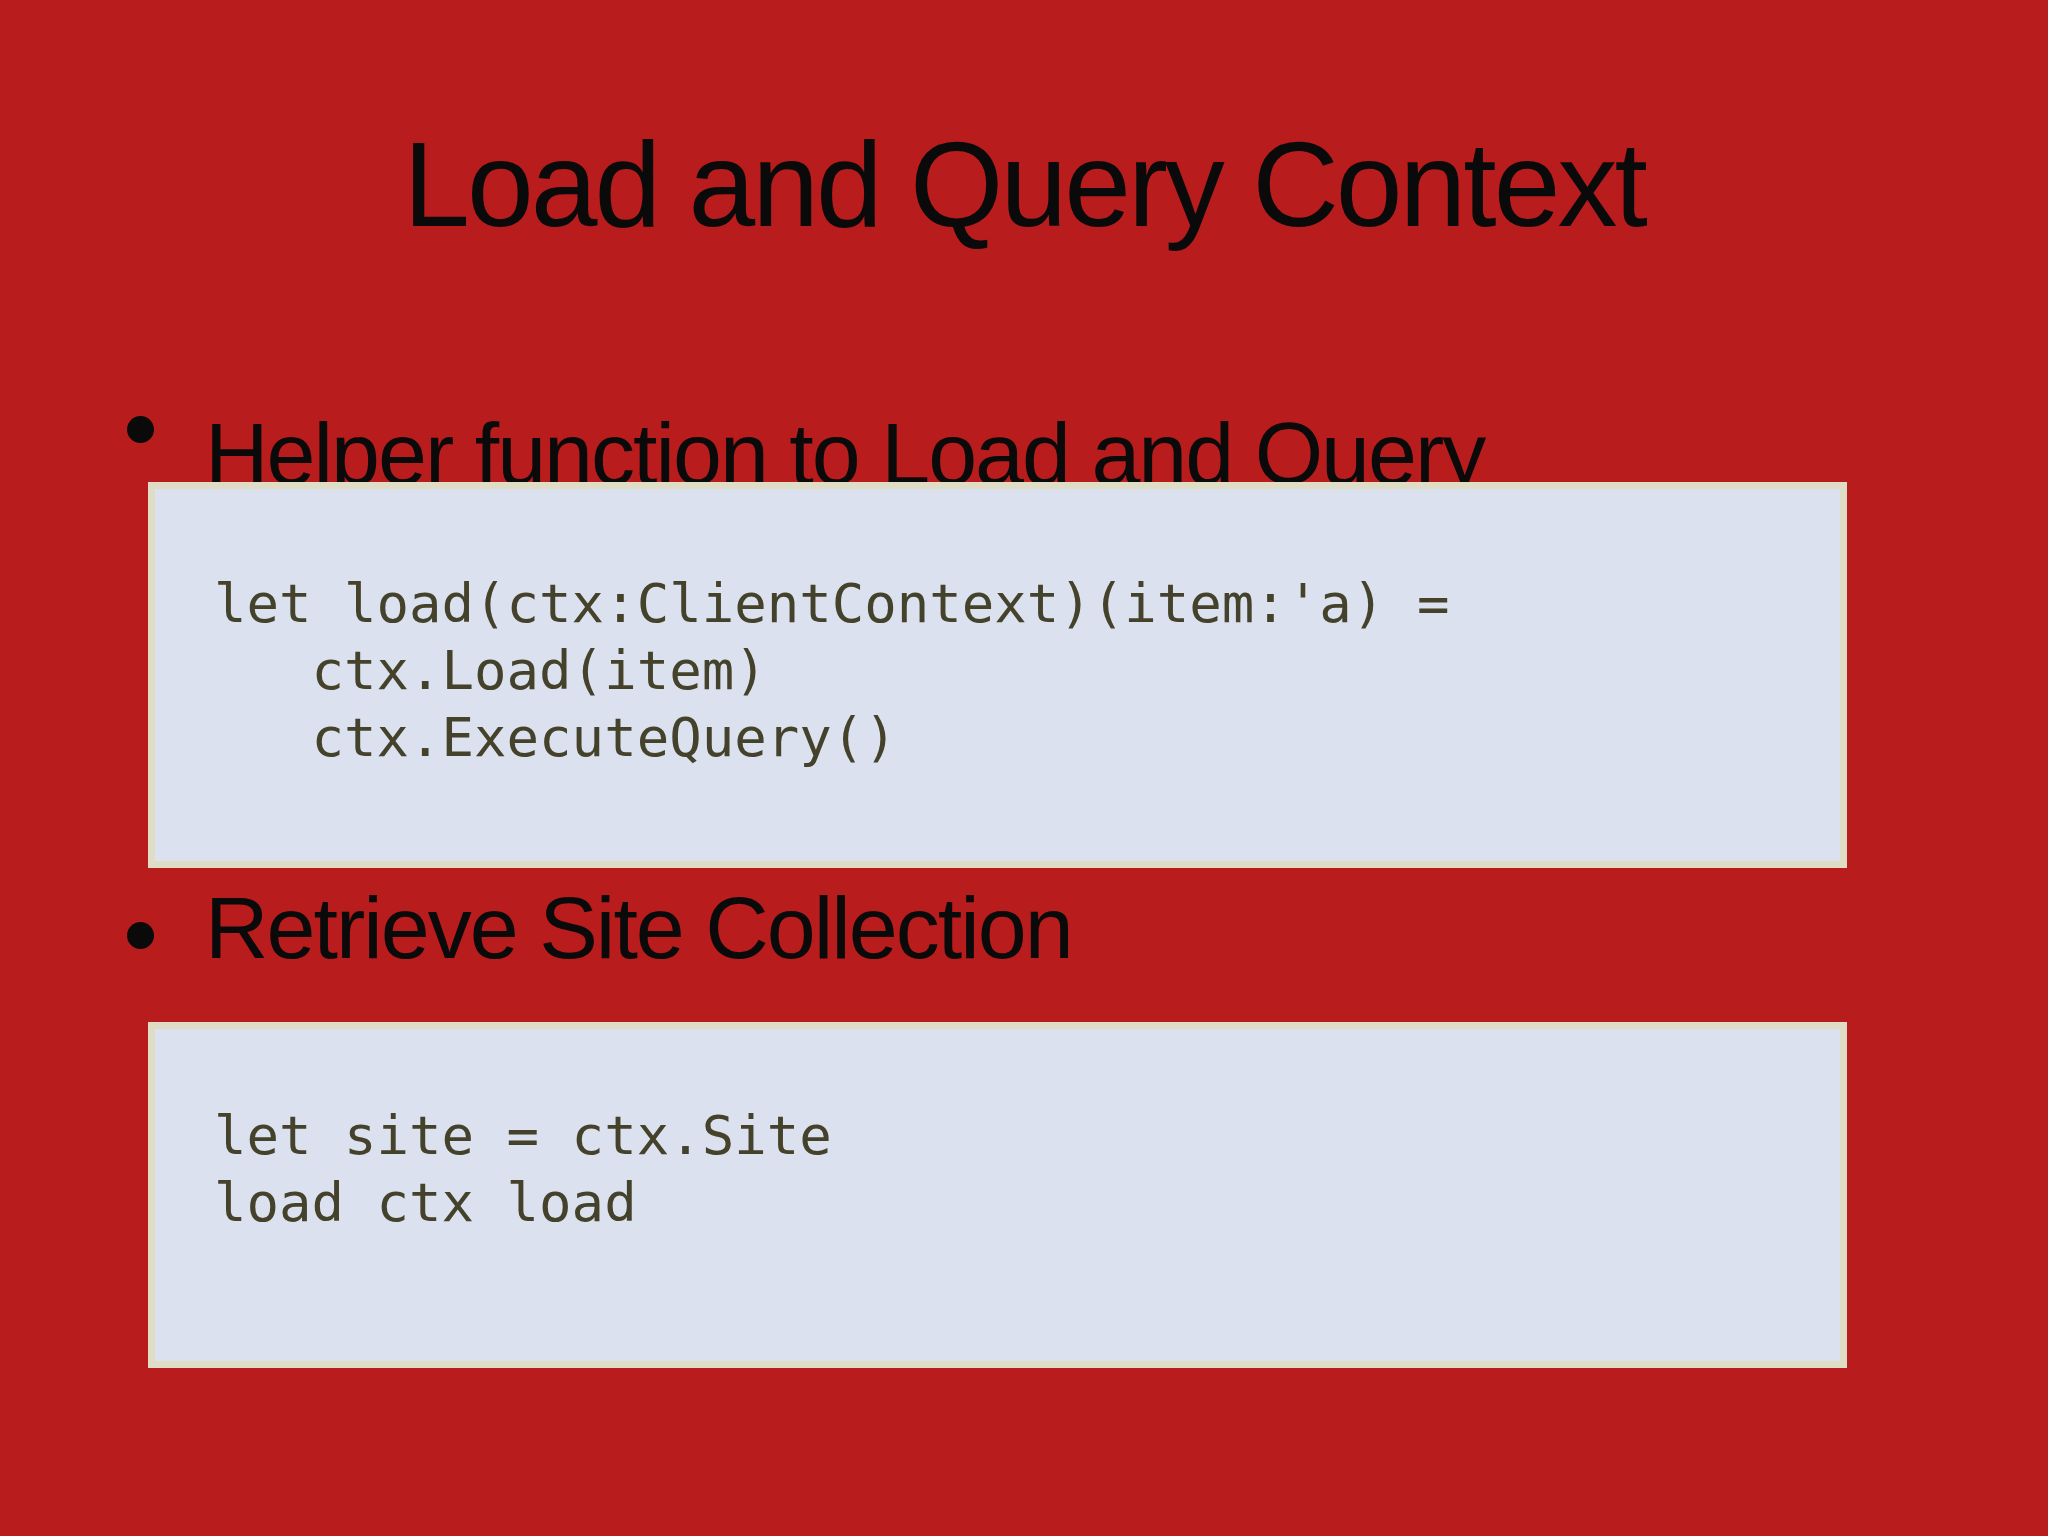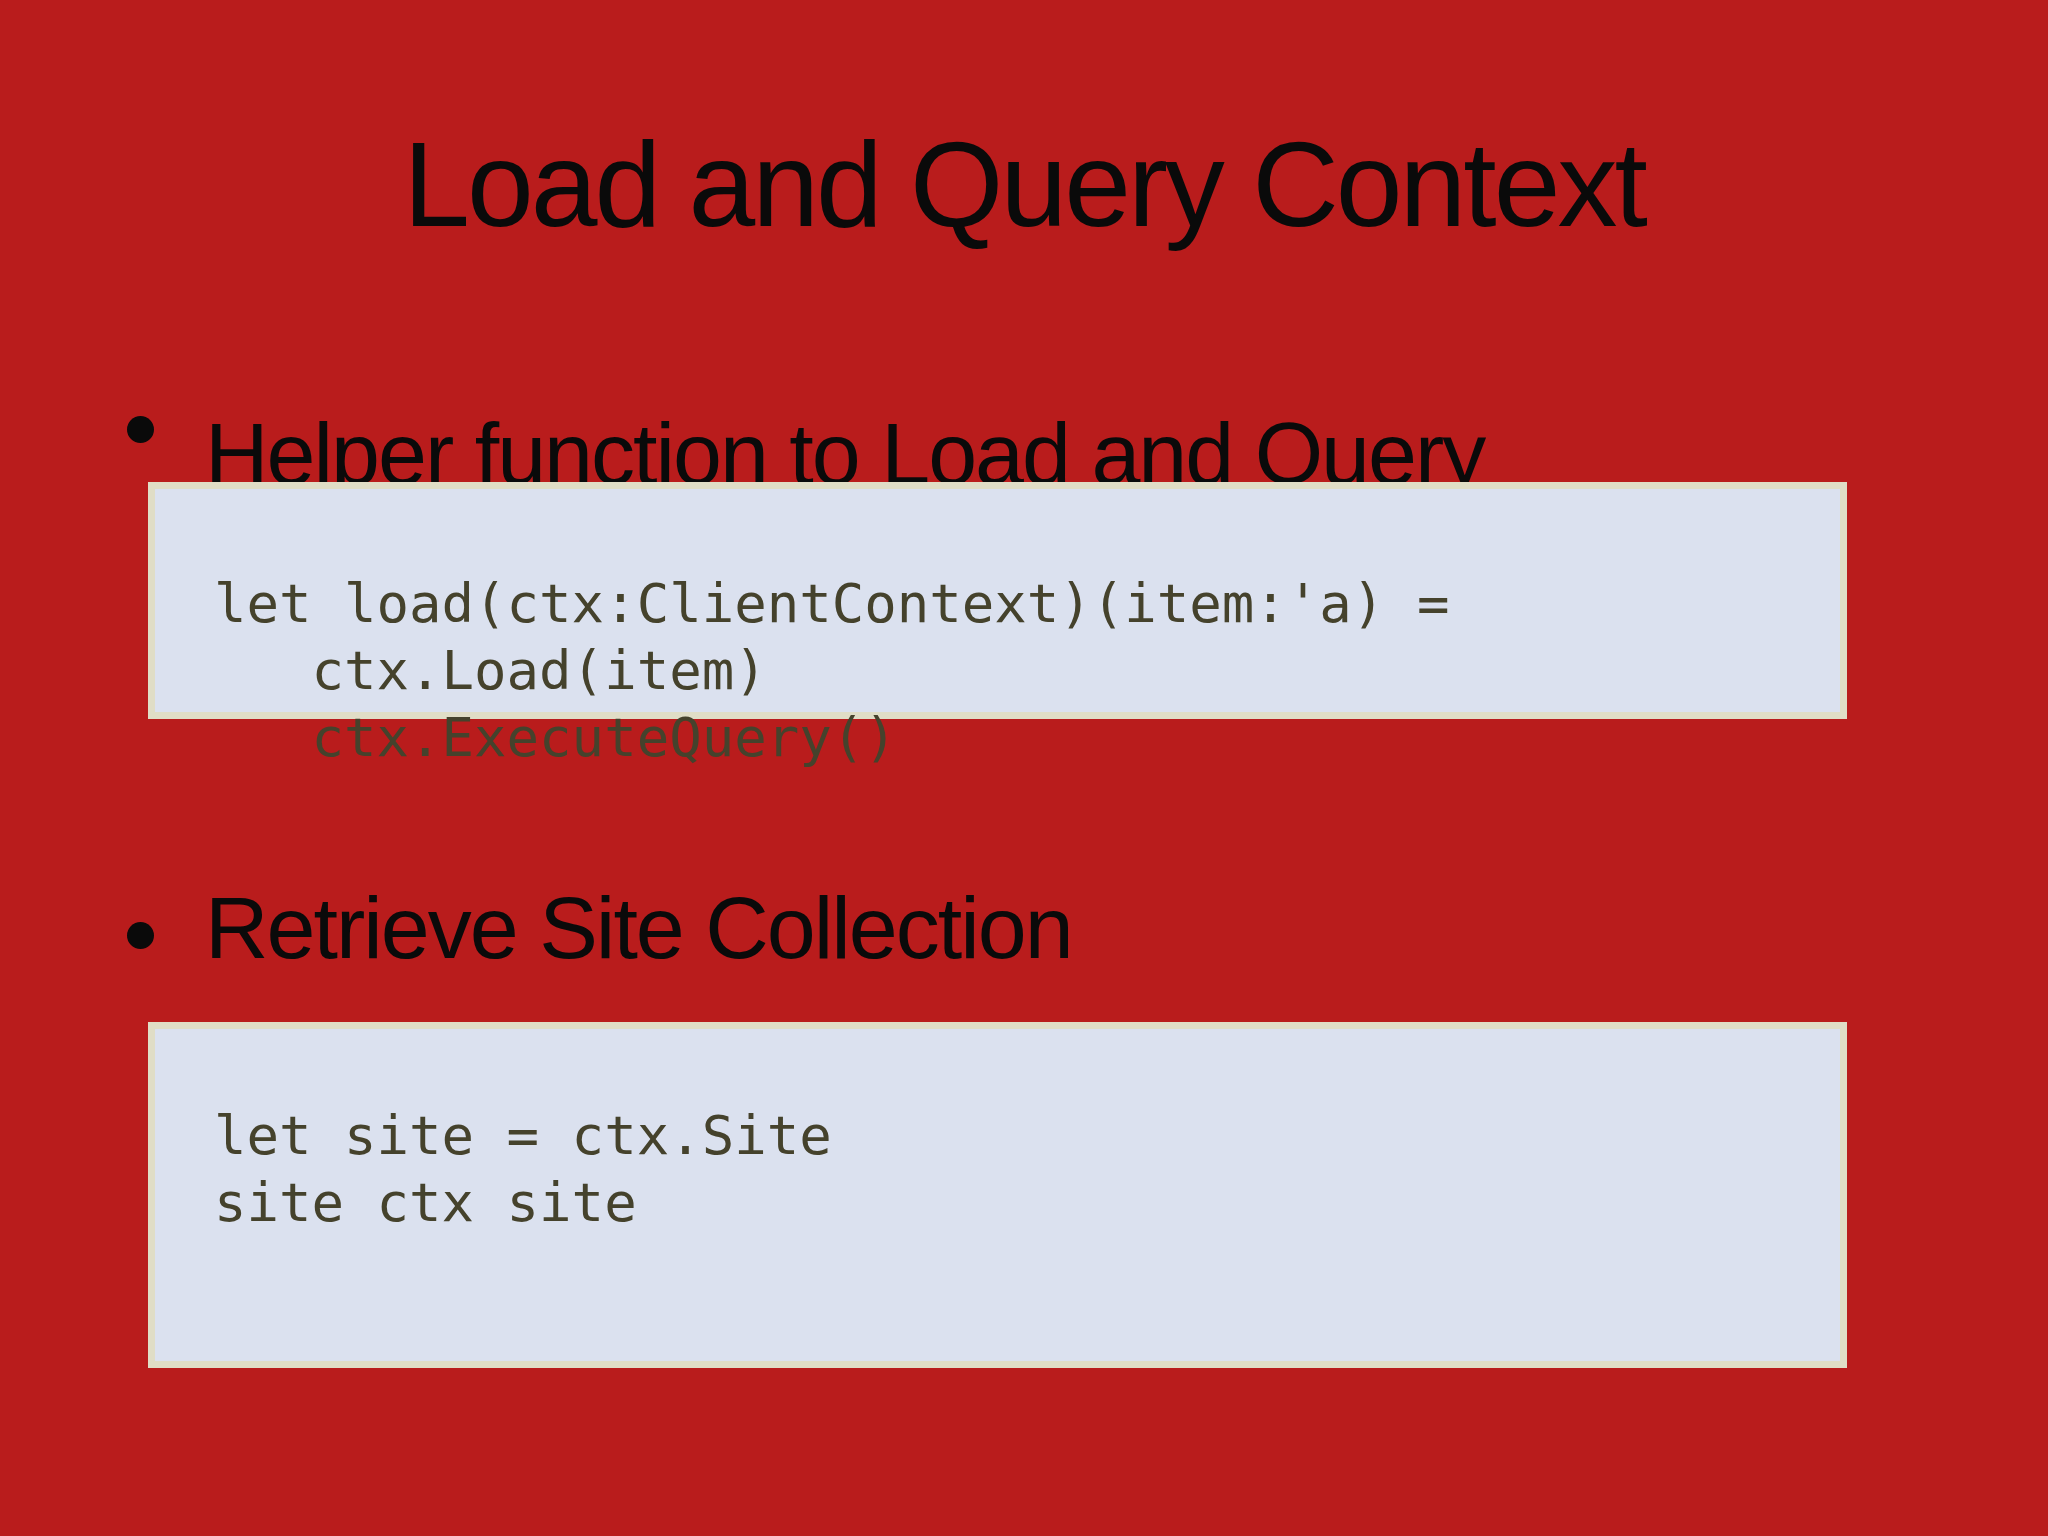--- a/index.html
+++ b/index.html
@@ -54,21 +54,21 @@
   .code-box {
     position: absolute;
     left: 148px;
     width: 1699px;
     box-sizing: border-box;
     border: 7px solid #e0ddc6;
     background: #dbe1ef;
   }
   .code-box.first {
     top: 482px;
-    height: 237px;
+    height: 386px;
   }
   .code-box.second {
     top: 1022px;
     height: 346px;
   }
   .code-box pre {
     margin: 0;
     padding: 0 0 0 59px;
     font-family: "DejaVu Sans Mono", monospace;
     font-size: 54px;
@@ -97,16 +97,16 @@
    ctx.ExecuteQuery()</pre>
   </div>
 
   <span class="bullet-dot second"></span>
   <div class="bullet-row second">
     <span>Retrieve Site Collection</span>
   </div>
 
   <div class="code-box second">
     <pre>let site = ctx.Site
-site ctx site</pre>
+load ctx load</pre>
   </div>
 
 </div>
 
 </body></html>

